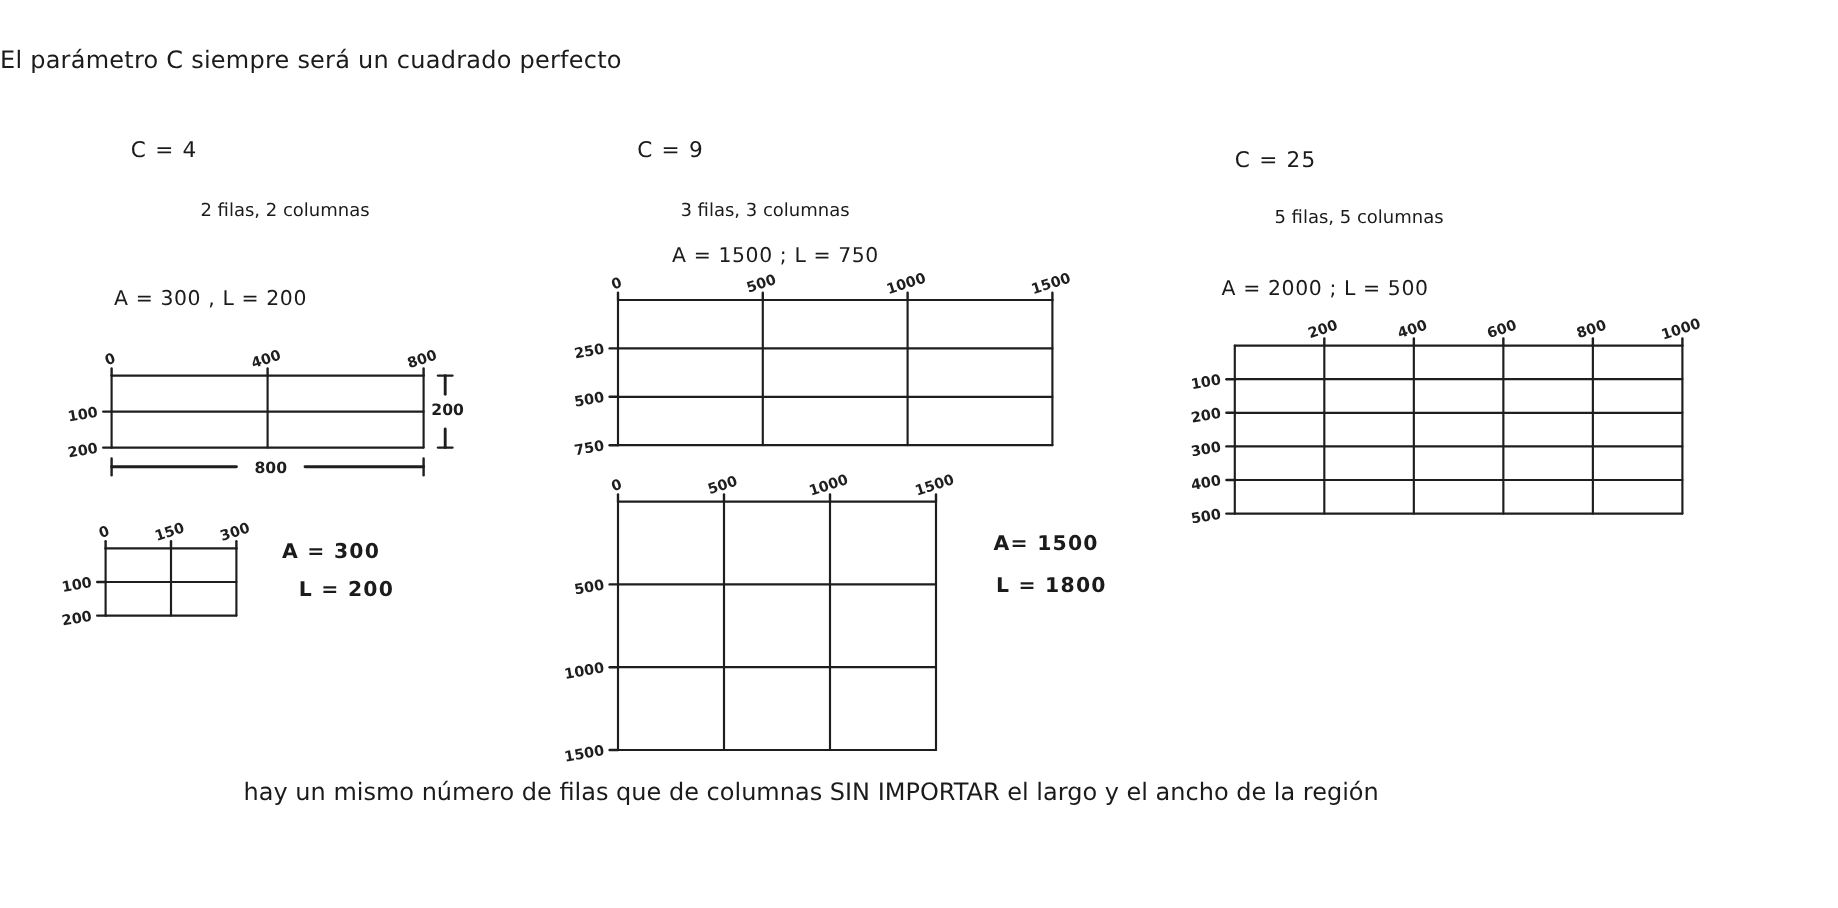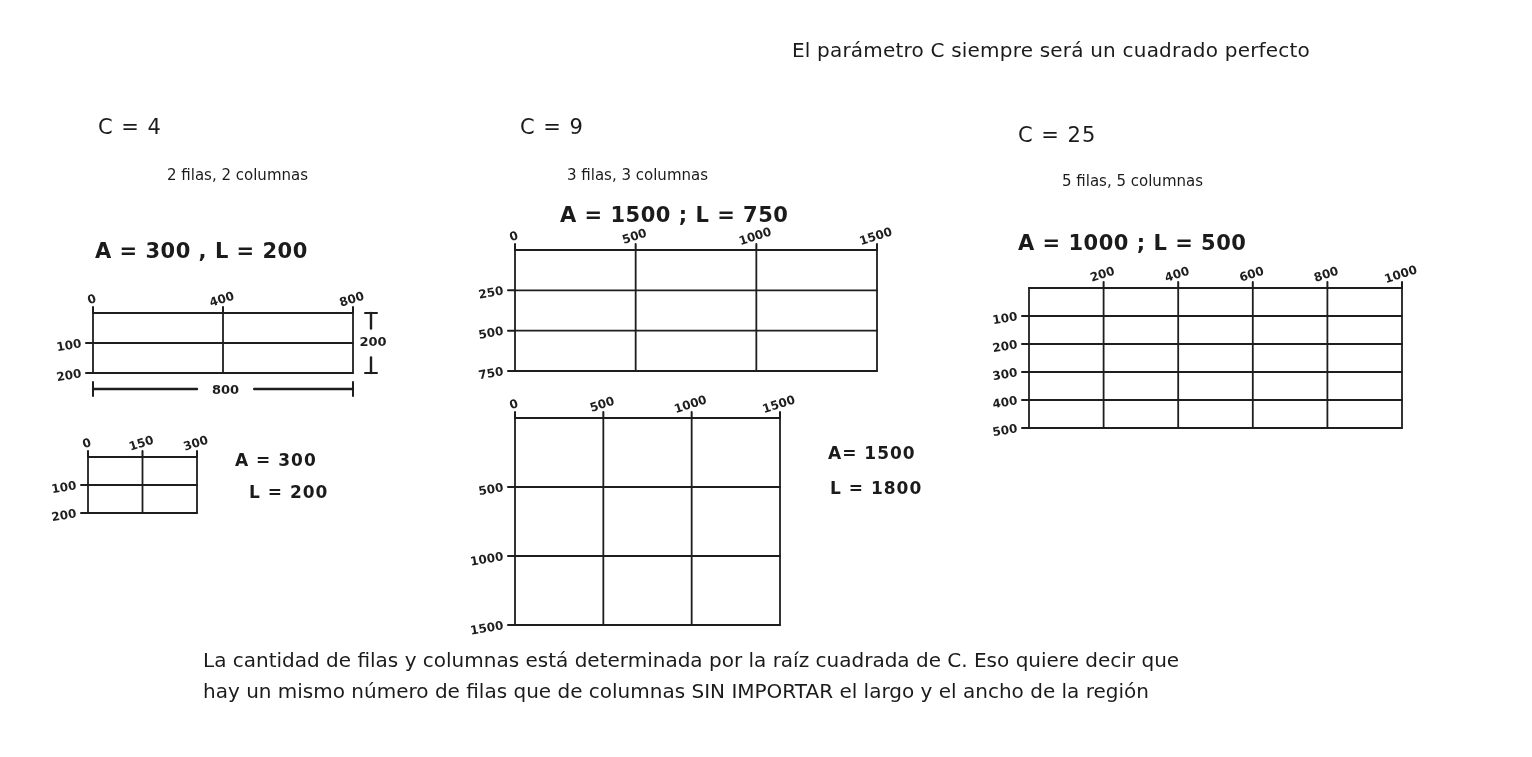--- a/index.html
+++ b/index.html
@@ -7,27 +7,27 @@
     width: 1532px; height: 757px;
     background: #ffffff;
     font-family: "DejaVu Sans", sans-serif;
     color: #1b1b1b;
     overflow: hidden;
     position: relative;
   }
   .abs { position: absolute; white-space: nowrap; }
   .title {
     left: 0; top: 38px; width: 1310px;
-    text-align: right;
+    text-align: left;
     font-size: 20px;
     letter-spacing: 0.2px;
   }
-  .heading  { font-size: 21px; letter-spacing: 1px; }
+  .heading  { font-size: 18px; letter-spacing: 1px; margin-left: 11px; }
   .subhead  { font-size: 15px; margin-left: 32px; }
-  .params   { font-size: 21px; font-weight: 700; letter-spacing: 0.5px; }
+  .params   { font-size: 17px; font-weight: 400; letter-spacing: 0.5px; }
   .sidelbl  { font-size: 17px; font-weight: 700; letter-spacing: 1px; }
   .footer {
     left: 203px; top: 645px; width: 1100px;
     font-size: 20px; line-height: 31px;
     white-space: nowrap;
   }
   #grids-layer { position: absolute; left: 0; top: 0; width: 100%; height: 100%; }
   #grids-layer svg { position: absolute; overflow: visible; }
   svg text { font-family: "DejaVu Sans", sans-serif; font-weight: 700; }
 </style>
@@ -43,21 +43,21 @@
 <div class="abs sidelbl" style="left:249px; top:482px">L = 200</div>
 
 <div class="abs heading" style="left:520px; top:115px">C = 9</div>
 <div class="abs subhead" style="left:535px; top:166px">3 filas, 3 columnas</div>
 <div class="abs params" style="left:560px; top:203px">A = 1500 ;  L = 750</div>
 <div class="abs sidelbl" style="left:828px; top:443px">A= 1500</div>
 <div class="abs sidelbl" style="left:830px; top:478px">L = 1800</div>
 
 <div class="abs heading" style="left:1018px; top:123px">C = 25</div>
 <div class="abs subhead" style="left:1030px; top:172px">5 filas, 5 columnas</div>
-<div class="abs params" style="left:1018px; top:231px">A = 1000  ;  L = 500</div>
+<div class="abs params" style="left:1018px; top:231px">A = 2000  ;  L = 500</div>
 
 <div id="grids-layer">
     <svg width="368" height="128" style="left: 47px; top: 283px;">
       <line x1="46" y1="30" x2="46" y2="90" stroke="#1e1e1e" stroke-width="1.8" stroke-linecap="round"></line>
       <line x1="176" y1="30" x2="176" y2="90" stroke="#1e1e1e" stroke-width="1.8" stroke-linecap="round"></line>
       <line x1="306" y1="30" x2="306" y2="90" stroke="#1e1e1e" stroke-width="1.8" stroke-linecap="round"></line>
       <line x1="46" y1="30" x2="306" y2="30" stroke="#1e1e1e" stroke-width="1.8" stroke-linecap="round"></line>
       <line x1="46" y1="60" x2="306" y2="60" stroke="#1e1e1e" stroke-width="1.8" stroke-linecap="round"></line>
       <line x1="46" y1="90" x2="306" y2="90" stroke="#1e1e1e" stroke-width="1.8" stroke-linecap="round"></line>
       <line x1="46" y1="24" x2="46" y2="30" stroke="#1e1e1e" stroke-width="2" stroke-linecap="round"></line>
@@ -177,15 +177,14 @@
       <line x1="39" y1="114" x2="46" y2="114" stroke="#1e1e1e" stroke-width="2" stroke-linecap="round"></line>
       <text x="35" y="118" text-anchor="end" font-size="12" fill="#1e1e1e" transform="rotate(-10 35 118)">300</text>
       <line x1="39" y1="142" x2="46" y2="142" stroke="#1e1e1e" stroke-width="2" stroke-linecap="round"></line>
       <text x="35" y="146" text-anchor="end" font-size="12" fill="#1e1e1e" transform="rotate(-10 35 146)">400</text>
       <line x1="39" y1="170" x2="46" y2="170" stroke="#1e1e1e" stroke-width="2" stroke-linecap="round"></line>
       <text x="35" y="174" text-anchor="end" font-size="12" fill="#1e1e1e" transform="rotate(-10 35 174)">500</text>
     </svg>
   </div>
 
 <div class="abs footer">
-  <div>La cantidad de filas y columnas está determinada por la raíz cuadrada de C. Eso quiere decir que</div>
   <div>hay un mismo número de filas que de columnas SIN IMPORTAR el largo y el ancho de la región</div>
 </div>
 
 </body></html>

